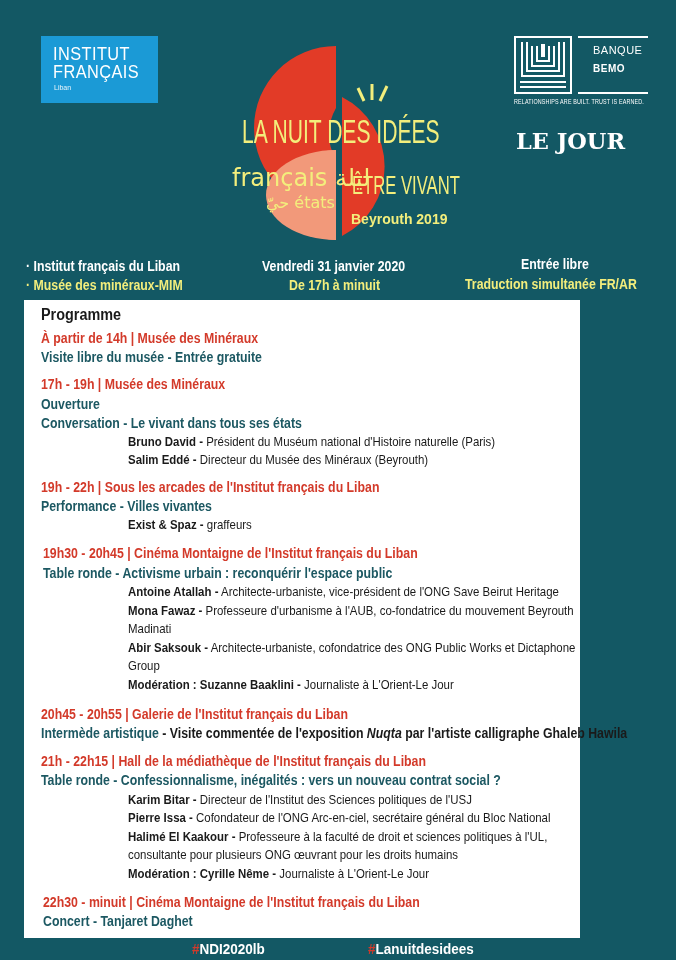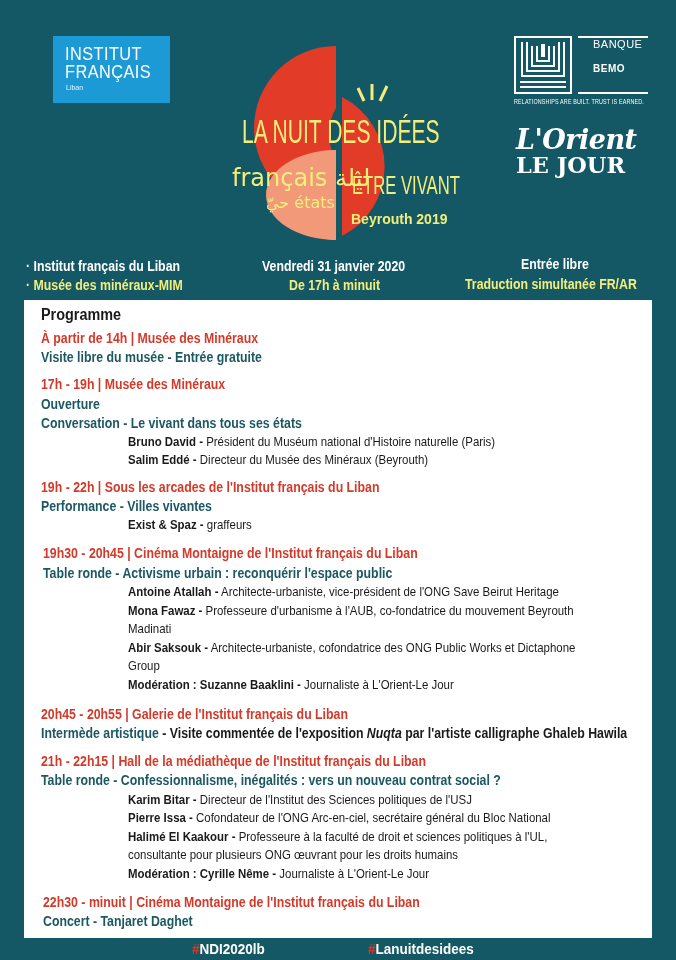--- a/index.html
+++ b/index.html
@@ -1,54 +1,54 @@
 <!DOCTYPE html>
 <html><head>
 <meta charset="utf-8">
 <style>
   html, body { margin:0; padding:0; }
   body { width:676px; height:960px; background:#135864; position:relative; overflow:hidden;
          font-family:"Liberation Sans", sans-serif; }
   .abs { position:absolute; }
 
   
-  #if-logo { left:41px; top:36px; width:117px; height:67px; background:#1b9ad6; color:#fff;margin-left:12px; }
+  #if-logo { left:41px; top:36px; width:117px; height:67px; background:#1b9ad6; color:#fff; }
   #if-logo .l1, #if-logo .l2 { position:absolute; left:12px; font-size:19px; font-weight:400; letter-spacing:0.5px; line-height:19px; transform:scaleX(0.86); transform-origin:left top; }
   #if-logo .l1 { top:8px; }
   #if-logo .l2 { top:26px; }
   #if-logo .l3 { position:absolute; left:13px; top:48px; font-size:7px; opacity:.9; }
 
   
   #ndi-graphic { left:200px; top:40px; width:280px; height:200px; }
   .ndi-title { left:242px; top:112px; font-size:34px; color:#f3ee7c; font-weight:400; white-space:nowrap; transform:scaleX(0.62); transform-origin:left top; letter-spacing:0px; }
   .ndi-arabic1 { left:232px; top:164px; font-size:24px; color:#f3ee7c; direction:rtl; white-space:nowrap; font-family:"DejaVu Sans", sans-serif; }
   .ndi-arabic2 { left:266px; top:193px; font-size:16px; color:#f3ee7c; white-space:nowrap; font-family:"DejaVu Sans", sans-serif; }
   .ndi-sub { left:352px; top:170px; font-size:26px; color:#f3ee7c; white-space:nowrap; transform:scaleX(0.64); transform-origin:left top; }
   .ndi-city { left:351px; top:211px; font-size:14px; color:#f3ee7c; font-weight:700; white-space:nowrap; }
 
   
   #bemo { left:514px; top:36px; width:122px; height:72px; }
   #bemo .box { position:absolute; left:0; top:0; width:58px; height:58px; border:2px solid #fff; box-sizing:border-box; }
   #bemo .rule { position:absolute; left:64px; width:70px; height:2px; background:#fff; }
-  #bemo .bq { position:absolute; left:79px; top:2px; color:#fff; font-size:11px; letter-spacing:.5px; }
+  #bemo .bq { position:absolute; left:79px; top:8px; color:#fff; font-size:11px; letter-spacing:.5px; }
   #bemo .bm { position:absolute; left:79px; top:27px; color:#fff; font-size:10px; font-weight:700; letter-spacing:.5px; }
   #bemo .tag { position:absolute; left:0; top:62px; color:#fff; font-size:7px; white-space:nowrap; transform:scaleX(.77); transform-origin:left top; letter-spacing:.2px; }
 
   
   #olj { left:516px; top:128px; color:#fff; }
   #olj .a { font-family:"DejaVu Serif", serif; font-size:27px; font-weight:700; font-style:italic; line-height:24px; letter-spacing:-.5px; }
   #olj .b { font-family:"DejaVu Serif", serif; font-size:22px; font-weight:900; line-height:26px; transform:scaleX(1.02); transform-origin:left top; }
 
   
   .info { font-size:14px; font-weight:700; white-space:nowrap; transform:scaleX(.88); transform-origin:left top; }
   .white { color:#fff; }
   .yellow { color:#f3ee7c; }
 
   
-  #panel { left:24px; top:300px; width:628px; height:638px; background:#fff; }
+  #panel { left:24px; top:300px; width:556px; height:638px; background:#fff; }
   .p-title { position:absolute; left:17px; top:6px; font-size:16px; font-weight:700; color:#1a1a1a; transform:scaleX(.9); transform-origin:left top; }
   .line { position:absolute; white-space:nowrap; font-size:14px; font-weight:700; transform:scaleX(.88); transform-origin:left top; line-height:18px; }
   .red { color:#d33a2a; }
   .teal { color:#1c5862; }
   .spk { position:absolute; left:104px; white-space:nowrap; font-size:13px; color:#1a1a1a; transform:scaleX(.88); transform-origin:left top; line-height:18px; }
   .spk b { font-weight:700; }
   .blk { color:#1a1a1a; }
 
   .hash { font-size:15px; font-weight:700; color:#fff; white-space:nowrap; transform:scaleX(.9); transform-origin:left top; }
   .hash .h { color:#d33a2a; }
@@ -96,21 +96,20 @@
     </svg>
   </div>
   <div class="rule" style="top:0"></div>
   <div class="rule" style="top:56px"></div>
   <span class="bq">BANQUE</span>
   <span class="bm">BEMO</span>
   <span class="tag">RELATIONSHIPS ARE BUILT. TRUST IS EARNED.</span>
 </div>
 
 <div id="olj" class="abs">
-  <div class="a">L'Orient</div>
   <div class="b">LE JOUR</div>
 </div>
 
 <div class="abs info white" style="left:26px; top:258px;">· Institut français du Liban</div>
 <div class="abs info yellow" style="left:26px; top:277px;">· Musée des minéraux-MIM</div>
 <div class="abs info white" style="left:262px; top:258px;">Vendredi 31 janvier 2020</div>
 <div class="abs info yellow" style="left:289px; top:277px;">De 17h à minuit</div>
 <div class="abs info white" style="left:521px; top:256px;">Entrée libre</div>
 <div class="abs info yellow" style="left:465px; top:276px;">Traduction simultanée FR/AR</div>
 

